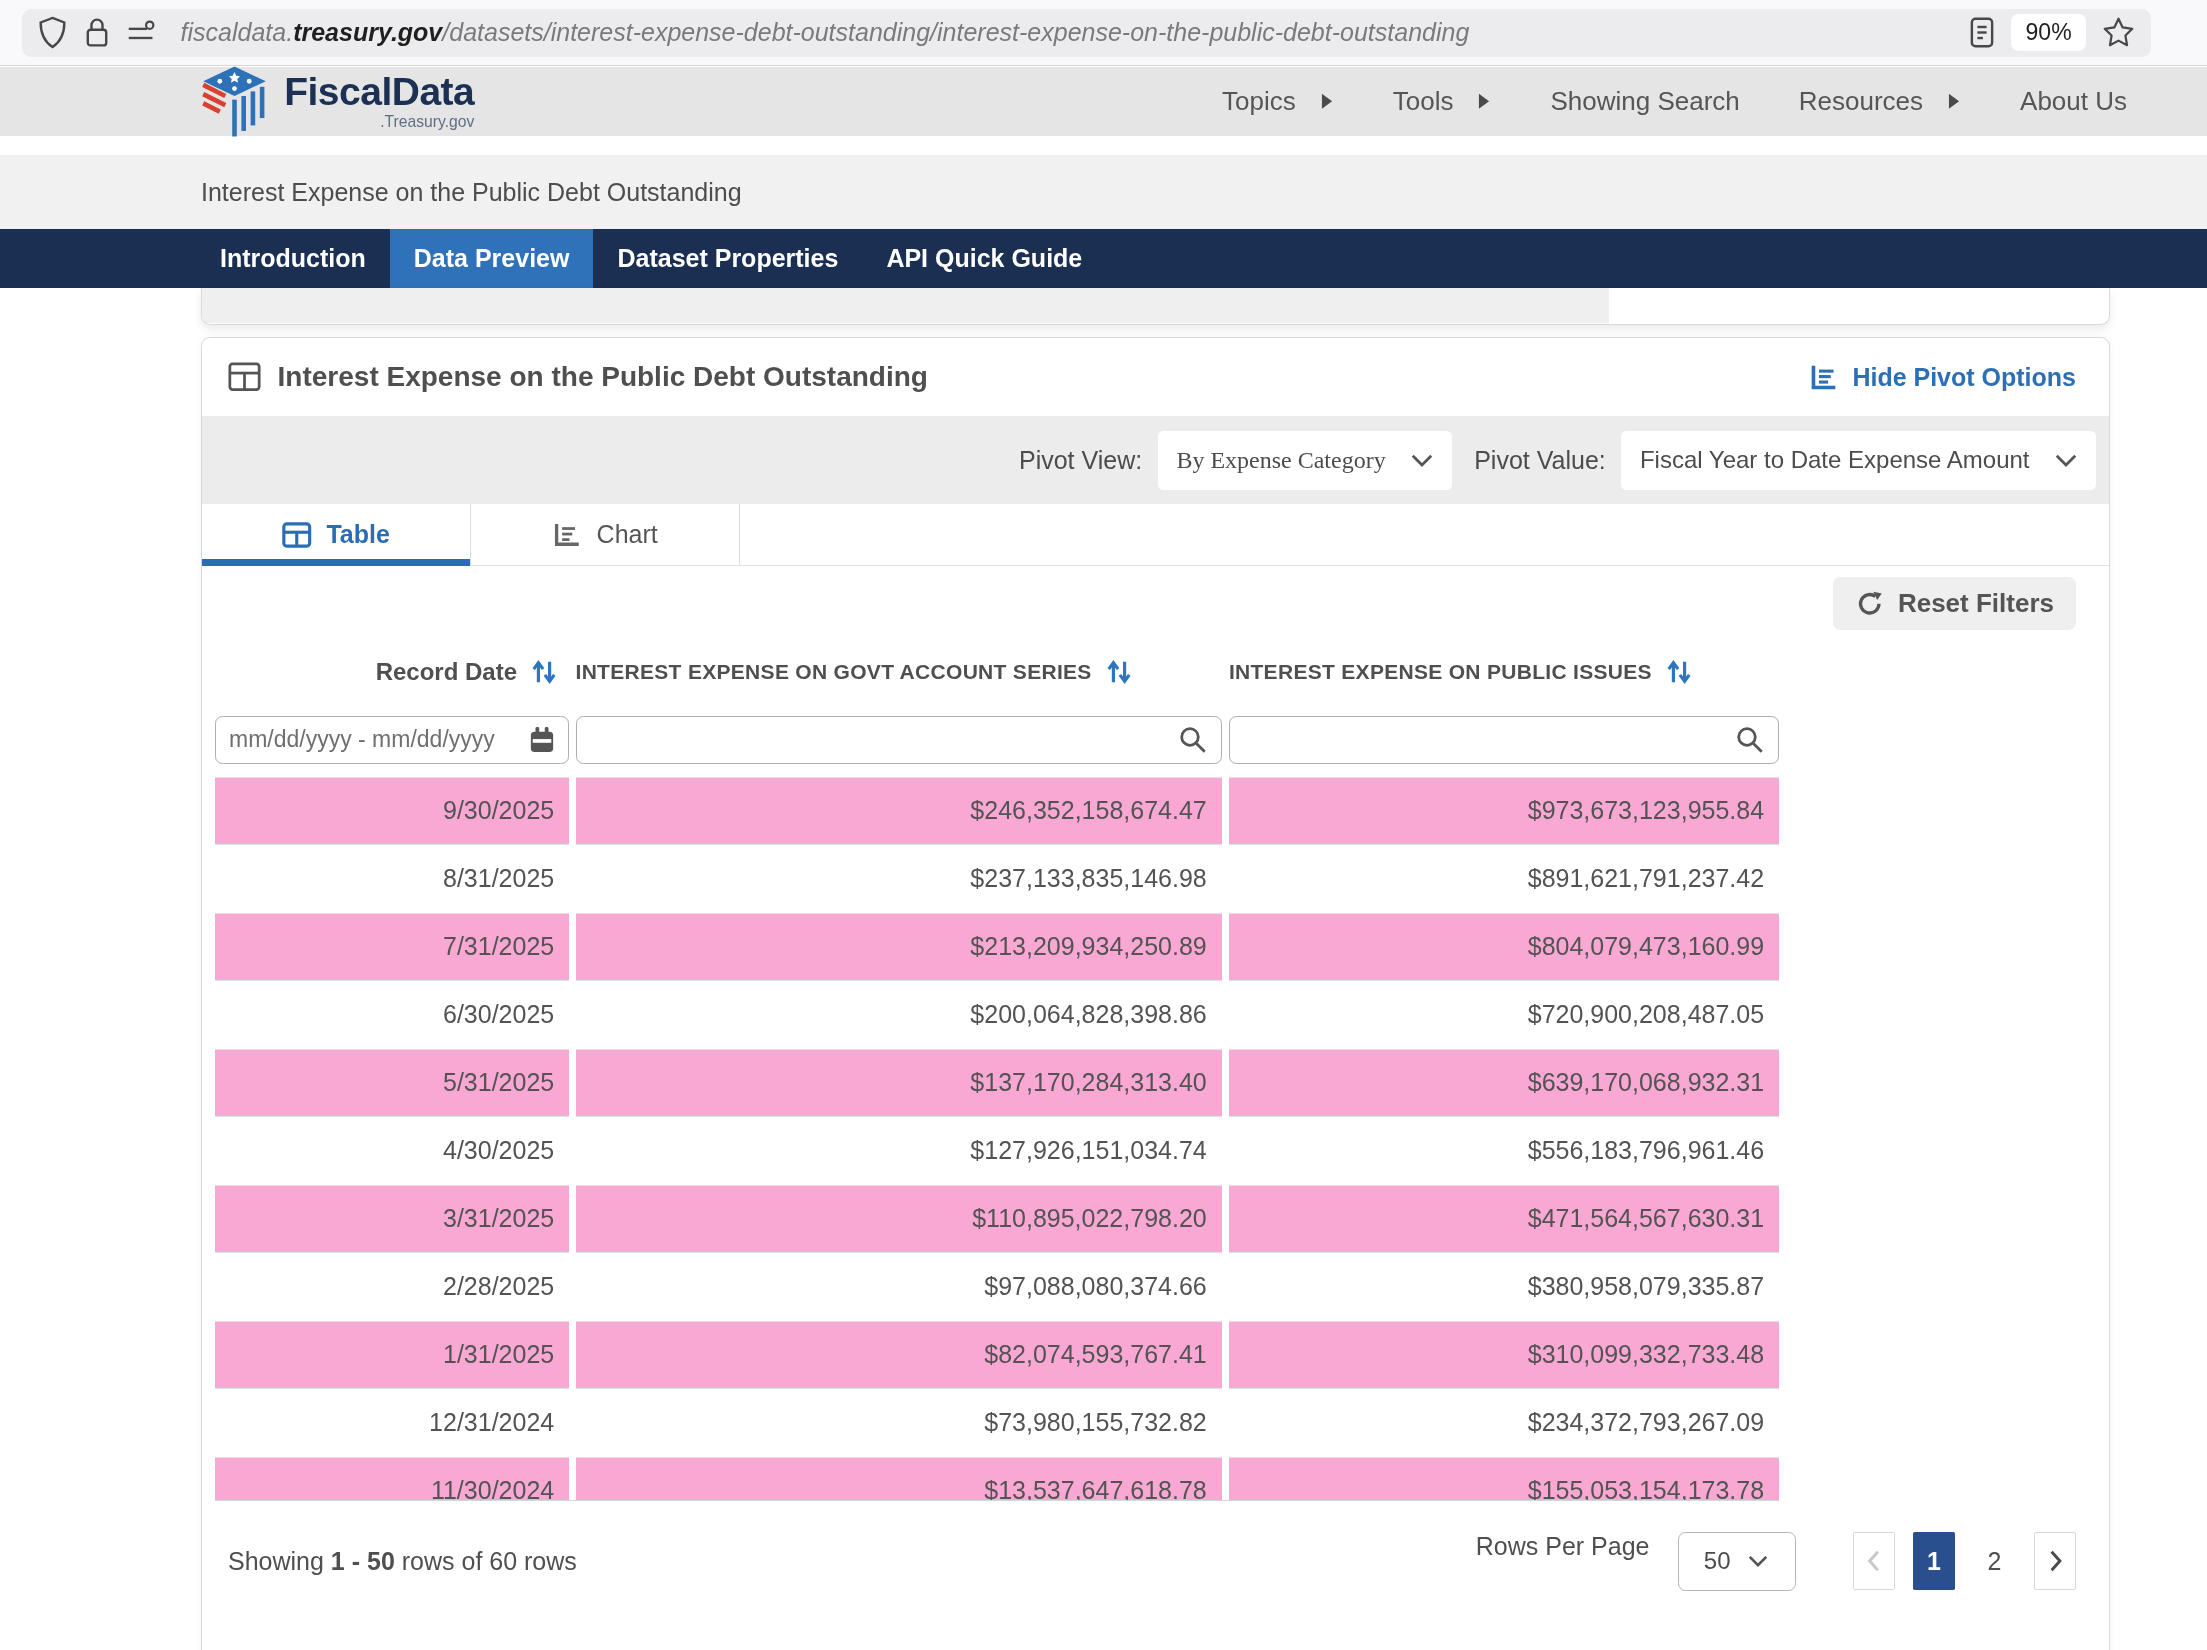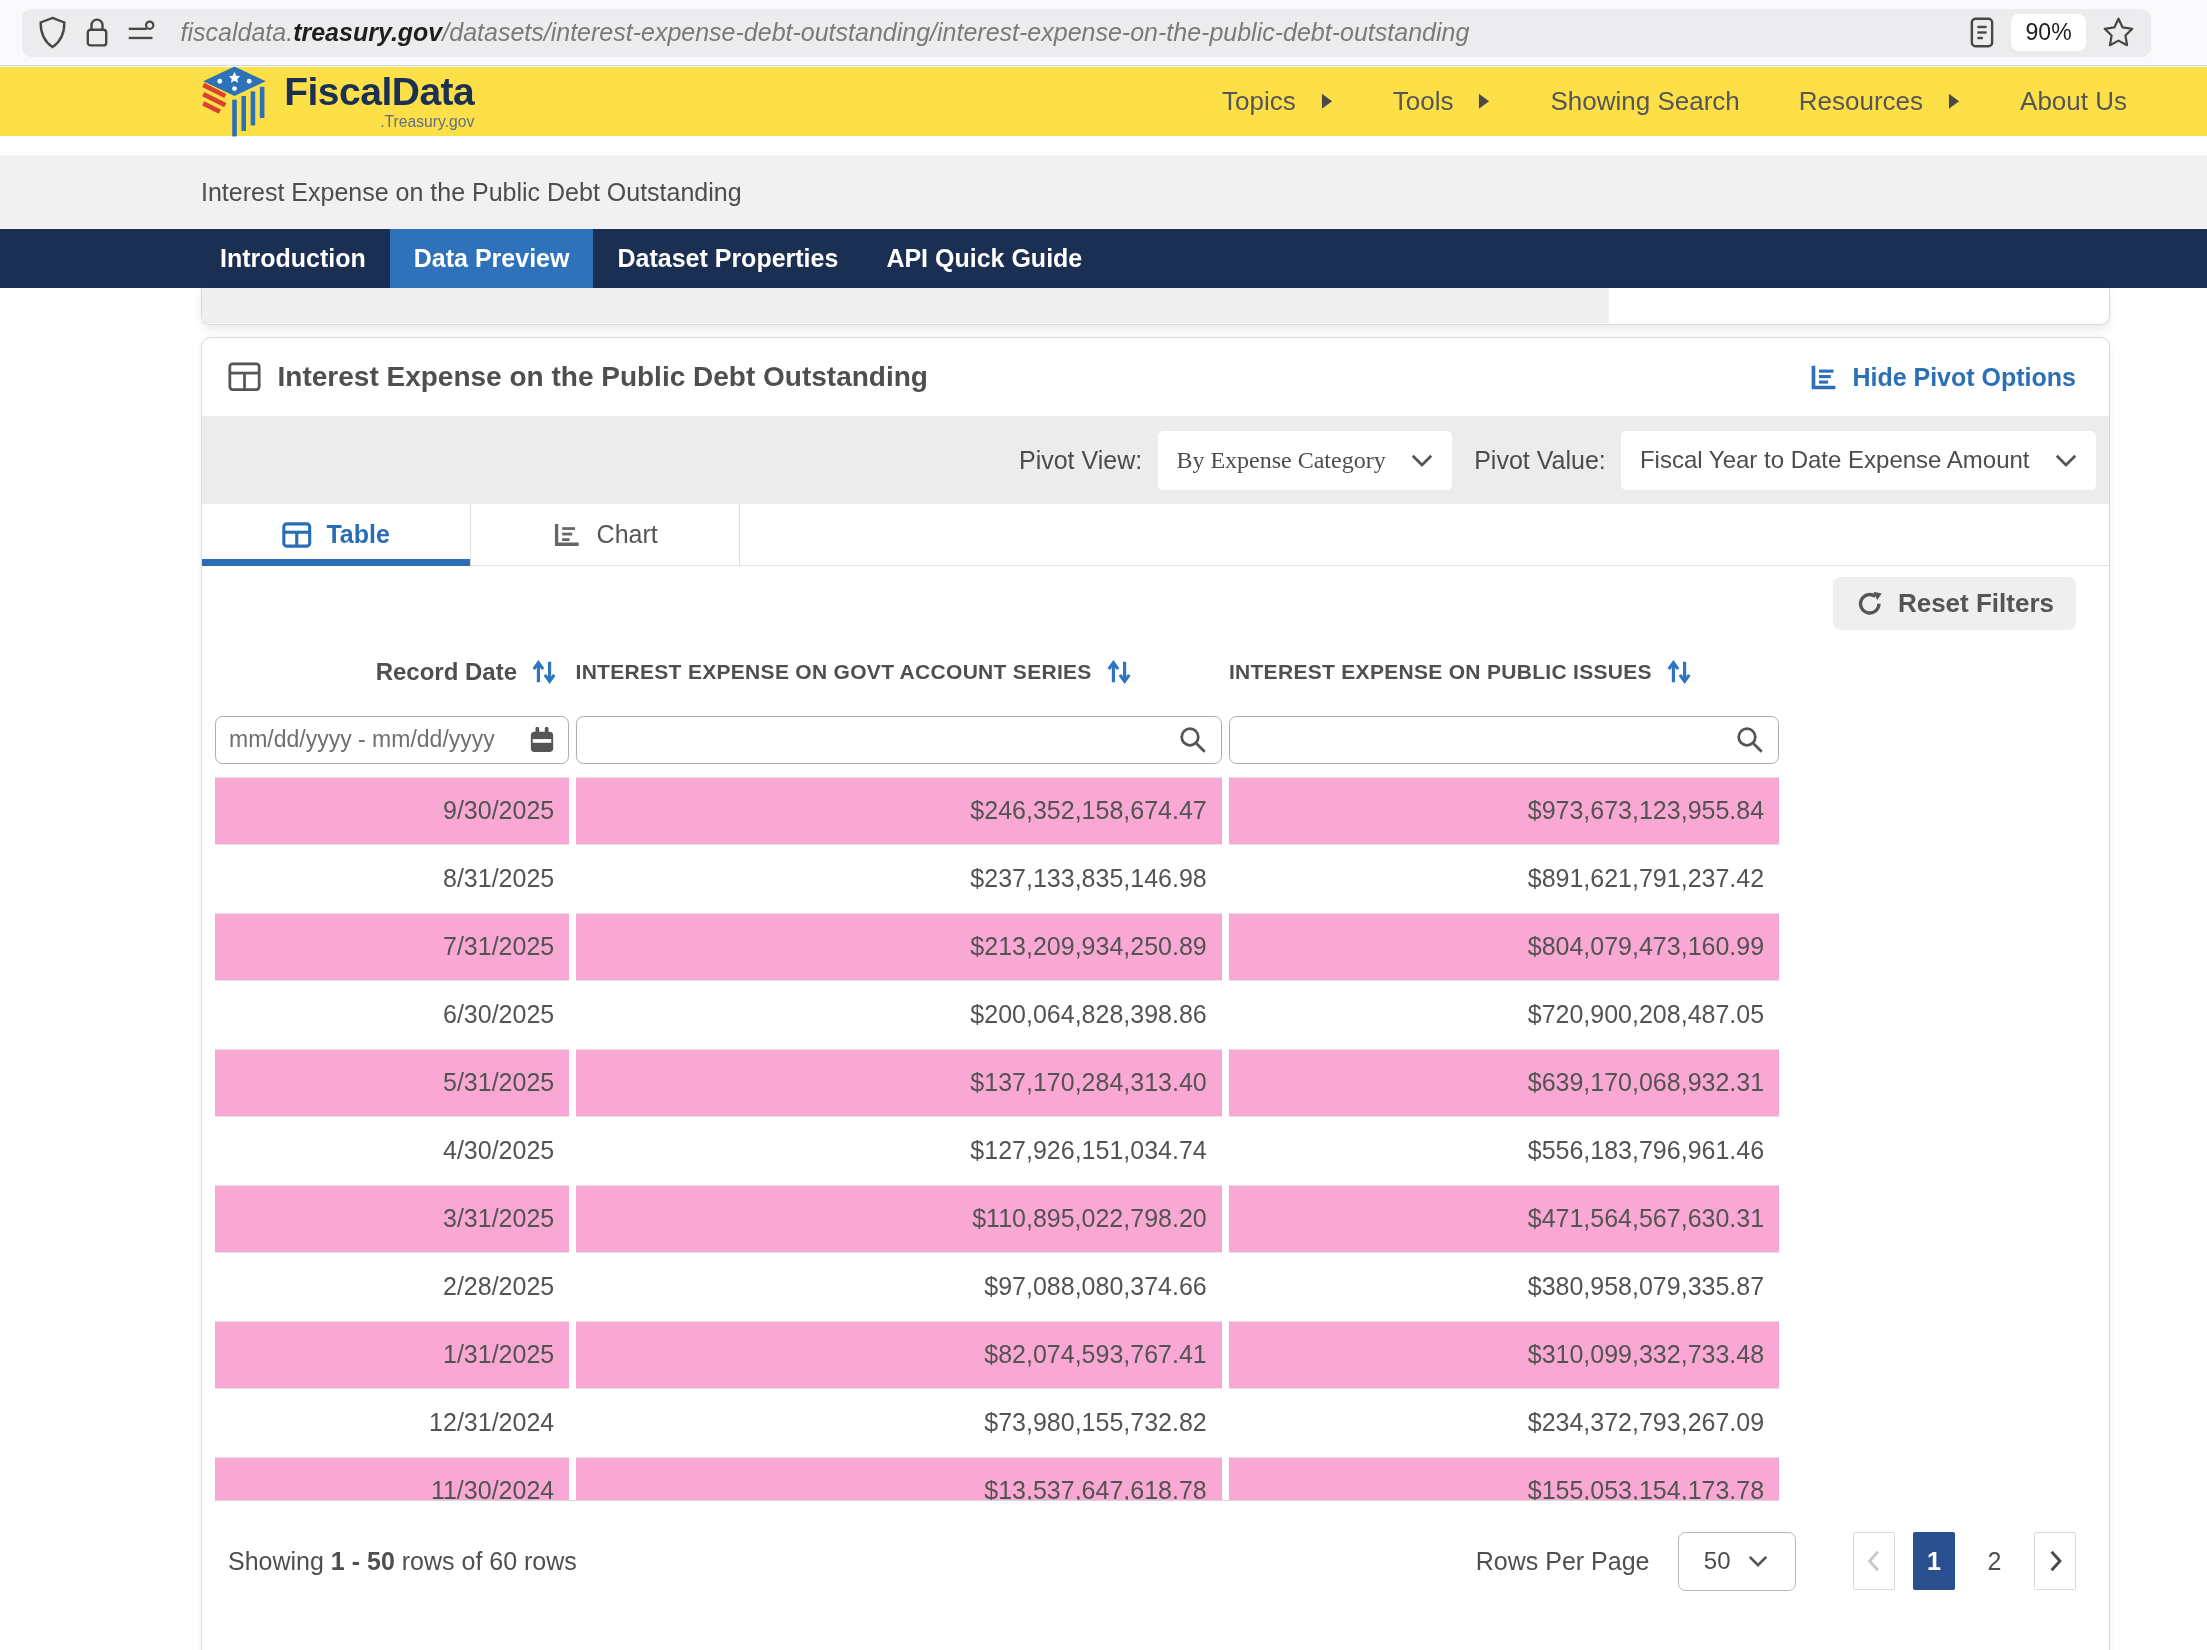--- a/index.html
+++ b/index.html
@@ -10,21 +10,21 @@
   .chrome { position:absolute; top:0; left:0; right:0; height:66px; background:#f9f9fb;
             border-bottom:0.9px solid #d6d6da; display:flex; align-items:center; padding:0 57px 0 22px; }
   .urlbar { flex:1; height:48px; background:#ececee; border-radius:9.2px; display:flex; align-items:center;
             padding:0 14.8px; gap:14.8px; }
   .urlbar svg { flex:0 0 auto; }
   .url-text { flex:1; font-size:25px; white-space:nowrap; overflow:hidden; color:#7a7a7a; margin-left:7.4px;font-style:italic; }
   .url-text .domain { color:#1f1f1f; font-weight:700; }
   .zoom-badge { background:#fff; border-radius:7.4px; padding:4.6px 14.8px; font-size:23px; color:#1f1f1f; }
 
   
-  .site-header { position:absolute; top:67px; left:0; right:0; height:69px; background:#fde047;
+  .site-header { position:absolute; top:67px; left:0; right:0; height:69px; background:#e5e5e5;
                  display:flex; align-items:center; }
   .logo { display:flex; align-items:center; margin-left:194px; gap:9.2px; }
   .logo-text { display:flex; flex-direction:column; align-items:flex-end; }
   .logo-title { font-size:39px; font-weight:700; color:#1b3053; letter-spacing:-0.5px; line-height:1; }
   .logo-sub { font-size:15.7px; color:#5e6f85; margin-top:1.8px; }
   .main-nav { margin-left:auto; margin-right:81px; display:flex; align-items:center; gap:59px;text-align:center; }
   .nav-item { display:flex; align-items:center; gap:24px; font-size:26px; color:#565656; cursor:pointer; }
 
   
   .breadcrumb-bar { position:absolute; top:155px; left:0; right:0; height:74px; background:#f1f1f2;
@@ -86,21 +86,21 @@
   .tbody { height:724px; overflow:hidden; border-bottom:0.9px solid #d6d6d6; }
   .trow { display:grid; grid-template-columns:354px 6.5px 646px 7.4px 550px; height:68px; }
   .tcell { display:flex; align-items:center; justify-content:flex-end; padding-right:14.8px;
            font-size:25px; color:#535353; }
   .trow.striped .tcell { background:#f9a8d4; border-top:0.9px solid #e3e3e3; border-bottom:0.9px solid #e3e3e3; }
 
   
   .table-footer { display:flex; align-items:center; margin-top:31px; padding:0 33px 0 26px; height:59px; }
   .showing { font-size:25px; color:#4f4f4f; }
   .showing b { font-weight:700; }
-  .footer-right { margin-left:auto; display:flex; align-items:center; }
+  .footer-right { margin-left:auto; display:flex; }
   .rpp-label { font-size:25px; color:#4f4f4f; }
   .rpp-select { margin-left:28px; width:118px; height:59px; border:0.9px solid #b5b5b5; border-radius:7.4px;
                 display:flex; align-items:center; justify-content:center; gap:16.6px; font-size:24px;
                 color:#4c4c4c; background:#fff; cursor:pointer; }
   .pager { display:flex; align-items:center; margin-left:57px; }
   .page-btn { width:42px; height:58px; border:0.9px solid #d9d9d9; border-radius:1.8px; background:#fff;
               display:flex; align-items:center; justify-content:center; cursor:pointer; }
   .page-num { width:42px; height:58px; display:flex; align-items:center; justify-content:center;
               font-size:25px; color:#4f4f4f; margin-left:18.5px; cursor:pointer; }
   .page-num.active { background:#2a4f8e; color:#fff; font-weight:700; border-radius:1.8px; }

